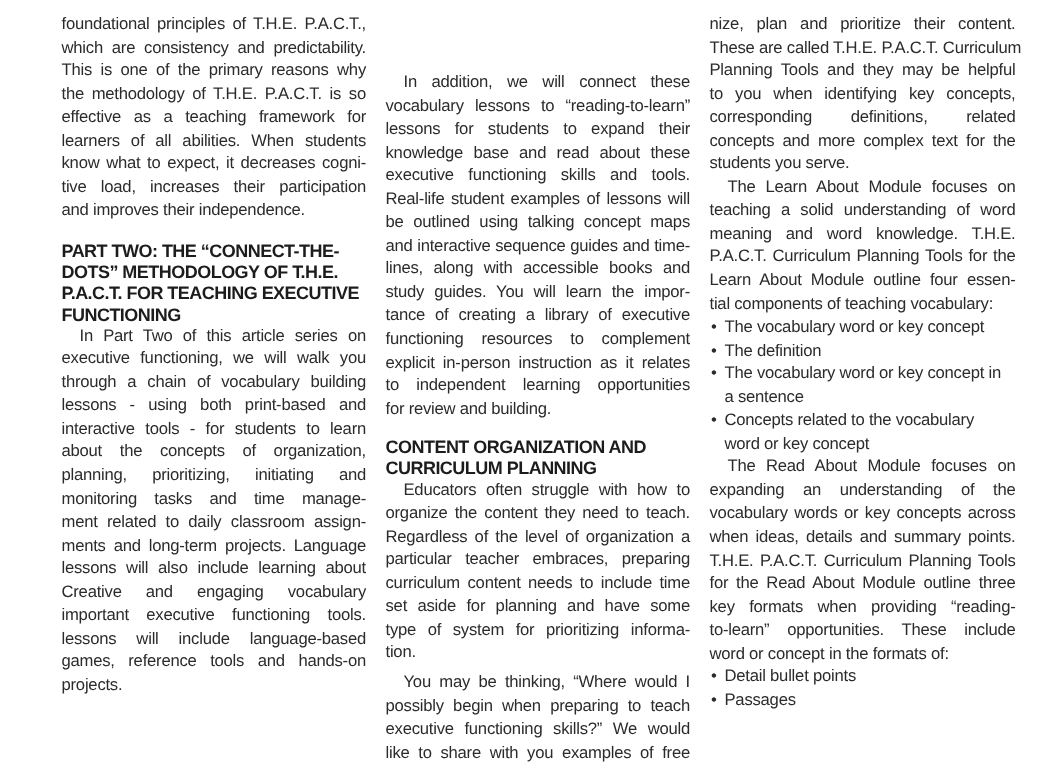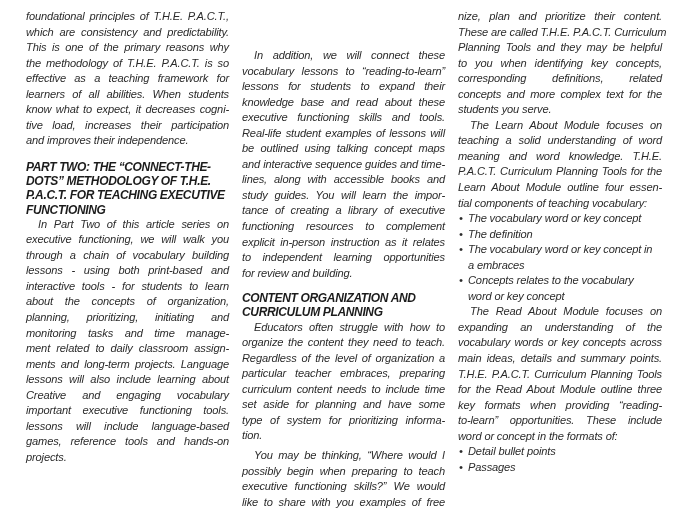--- a/index.html
+++ b/index.html
@@ -10,22 +10,22 @@
   body {
     width: 695px;
     height: 512px;
     overflow: hidden;
     position: relative;
     font-family: "Liberation Sans", "DejaVu Sans", sans-serif;
     color: #2b2b2b;
   }
   .page {
     position: absolute;
-    left: 1px; top: 0;
-    width: 659px; height: 512px; font-style: italic;
+    left: 16px; top: 0;
+    width: 659px; height: 512px;
   }
   .col {
     position: absolute;
     top: 9px;
     width: 203px;
     font-size: 11.1px;
     line-height: 15.55px;
     letter-spacing: -0.15px;
   }
   .col-left { left: 25px; }
@@ -193,33 +193,33 @@
         <span>The vocabulary word or key concept</span>
       </span>
       <span class="bullet">
         <span class="dot">•</span>
         <span>The definition</span>
       </span>
       <span class="bullet">
         <span class="dot">•</span>
         <span>The vocabulary word or key concept in</span>
       </span>
-      <span class="bullet-cont">a embraces</span>
-      <span class="bullet">
-        <span class="dot">•</span>
-        <span>Concepts relates to the vocabulary</span>
+      <span class="bullet-cont">a sentence</span>
+      <span class="bullet">
+        <span class="dot">•</span>
+        <span>Concepts related to the vocabulary</span>
       </span>
       <span class="bullet-cont">word or key concept</span>
     </div>
 
     <div>
       <span class="line indent">The Read About Module focuses on</span>
       <span class="line">expanding an understanding of the</span>
       <span class="line">vocabulary words or key concepts across</span>
-      <span class="line">main ideas, details and summary points.</span>
+      <span class="line">when ideas, details and summary points.</span>
       <span class="line">T.H.E. P.A.C.T. Curriculum Planning Tools</span>
       <span class="line">for the Read About Module outline three</span>
       <span class="line">key formats when providing “reading-</span>
       <span class="line">to-learn” opportunities. These include</span>
       <span class="line last">word or concept in the formats of:</span>
     </div>
 
     <div>
       <span class="bullet">
         <span class="dot">•</span>

